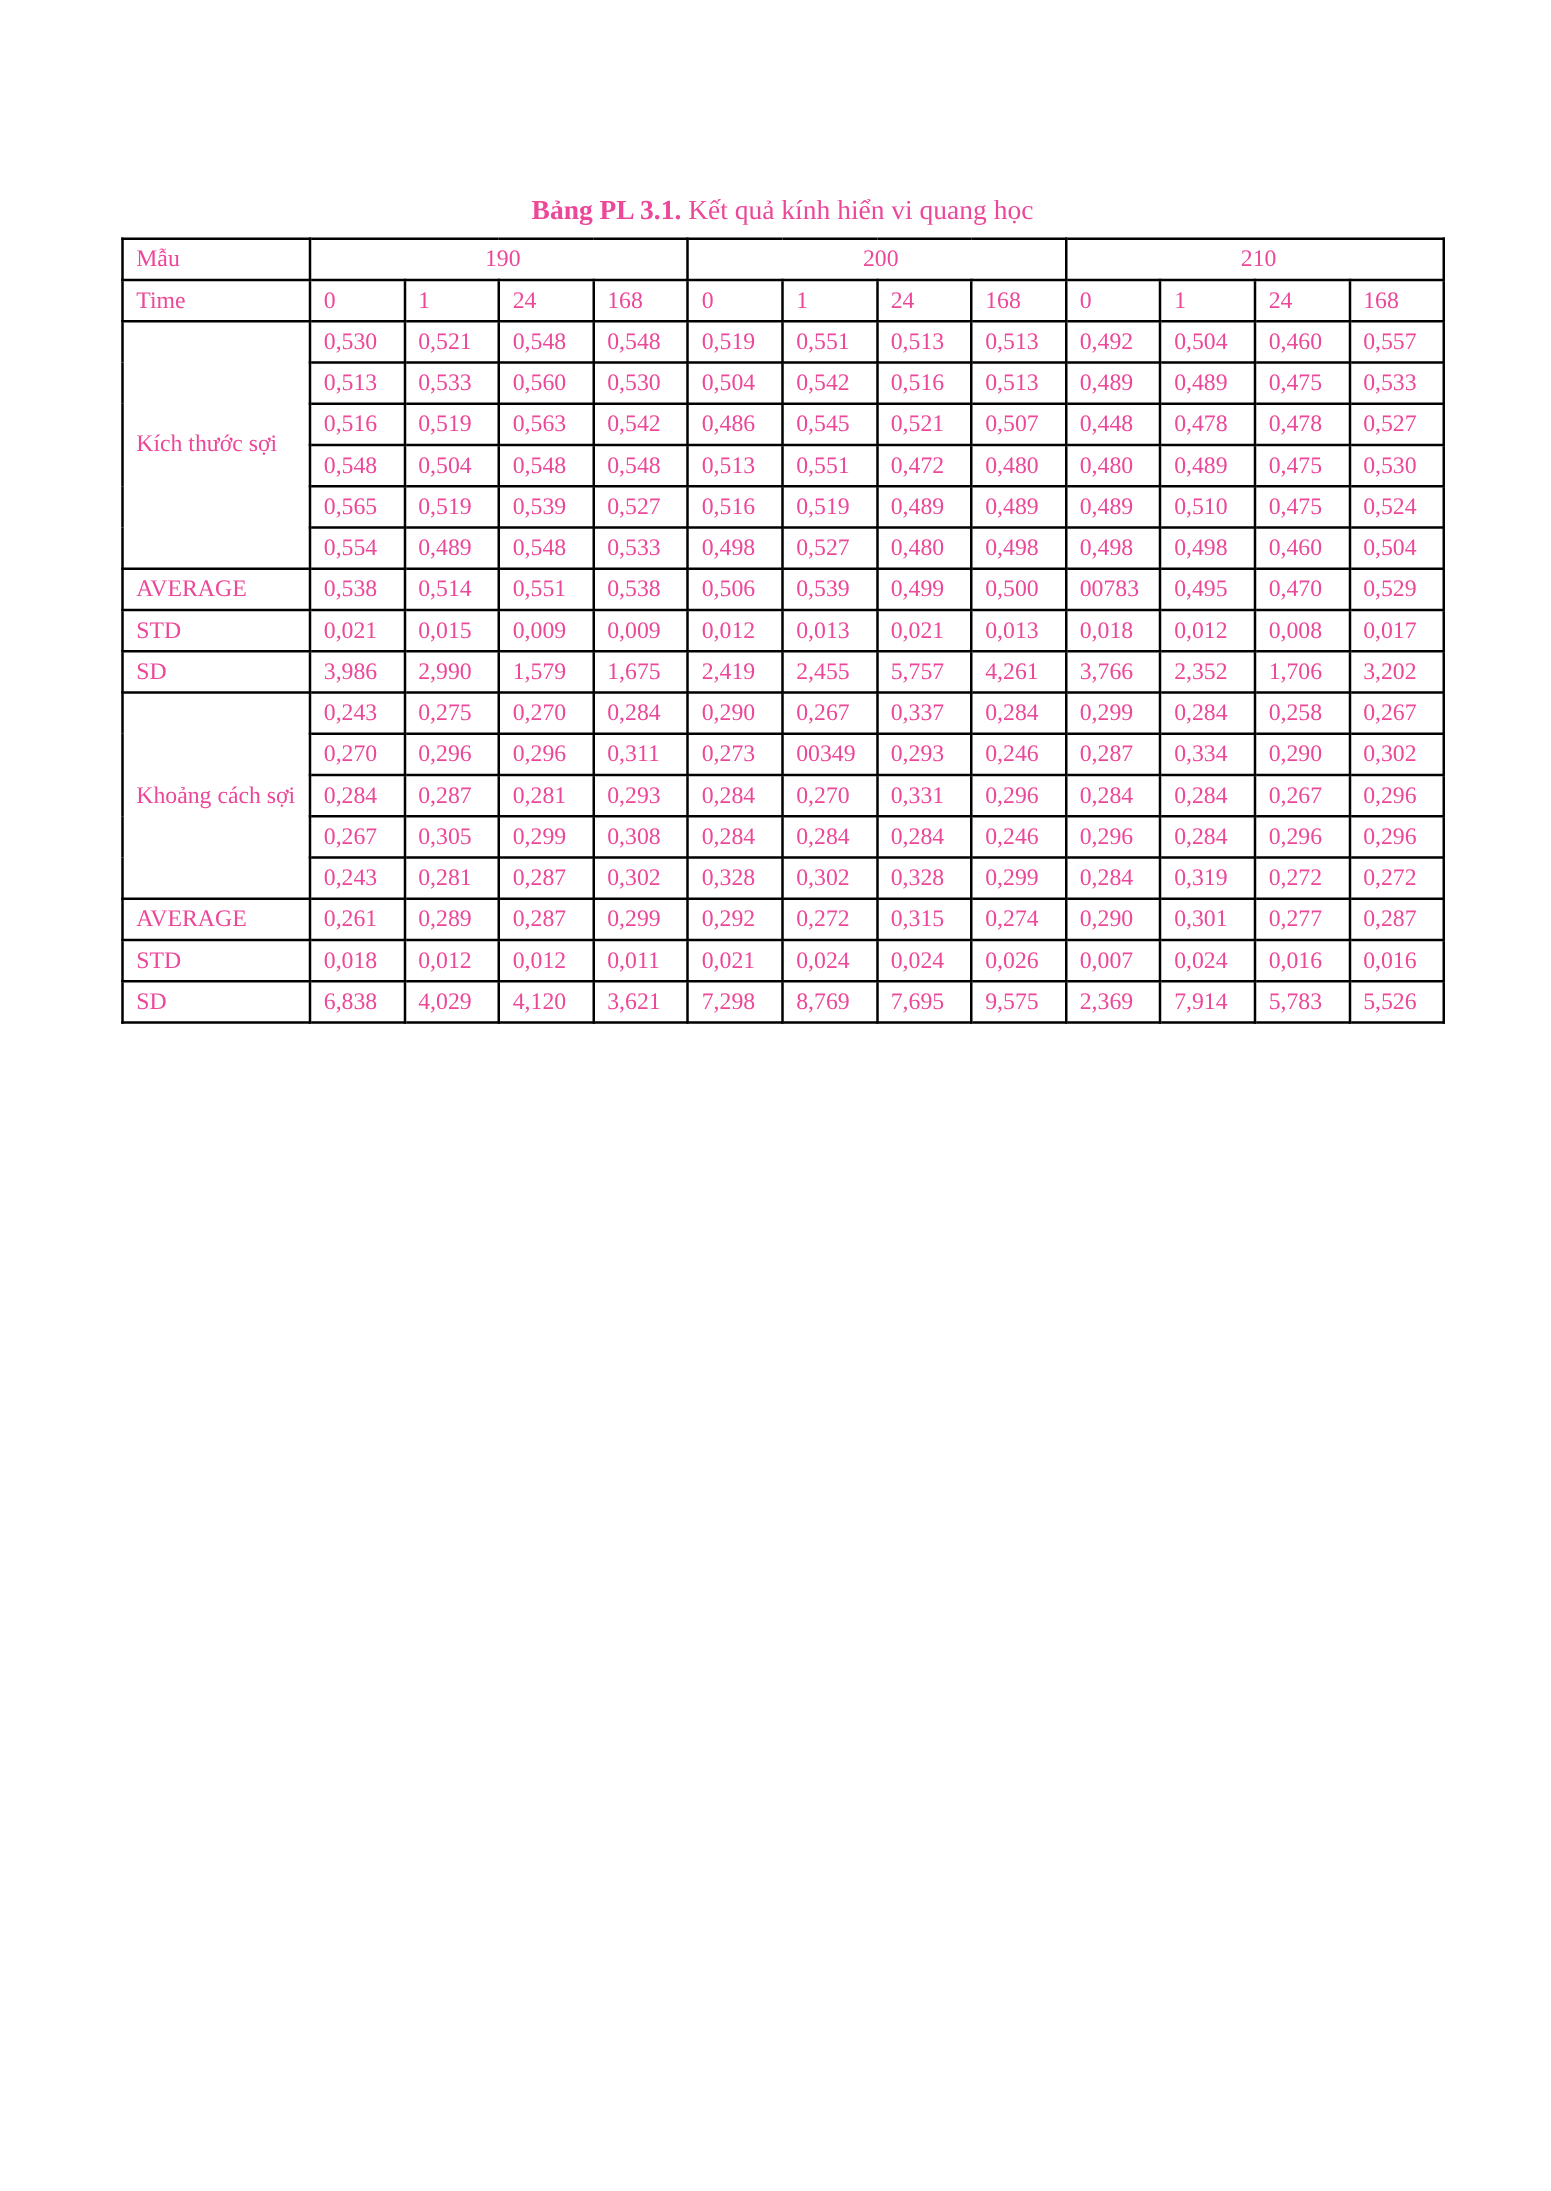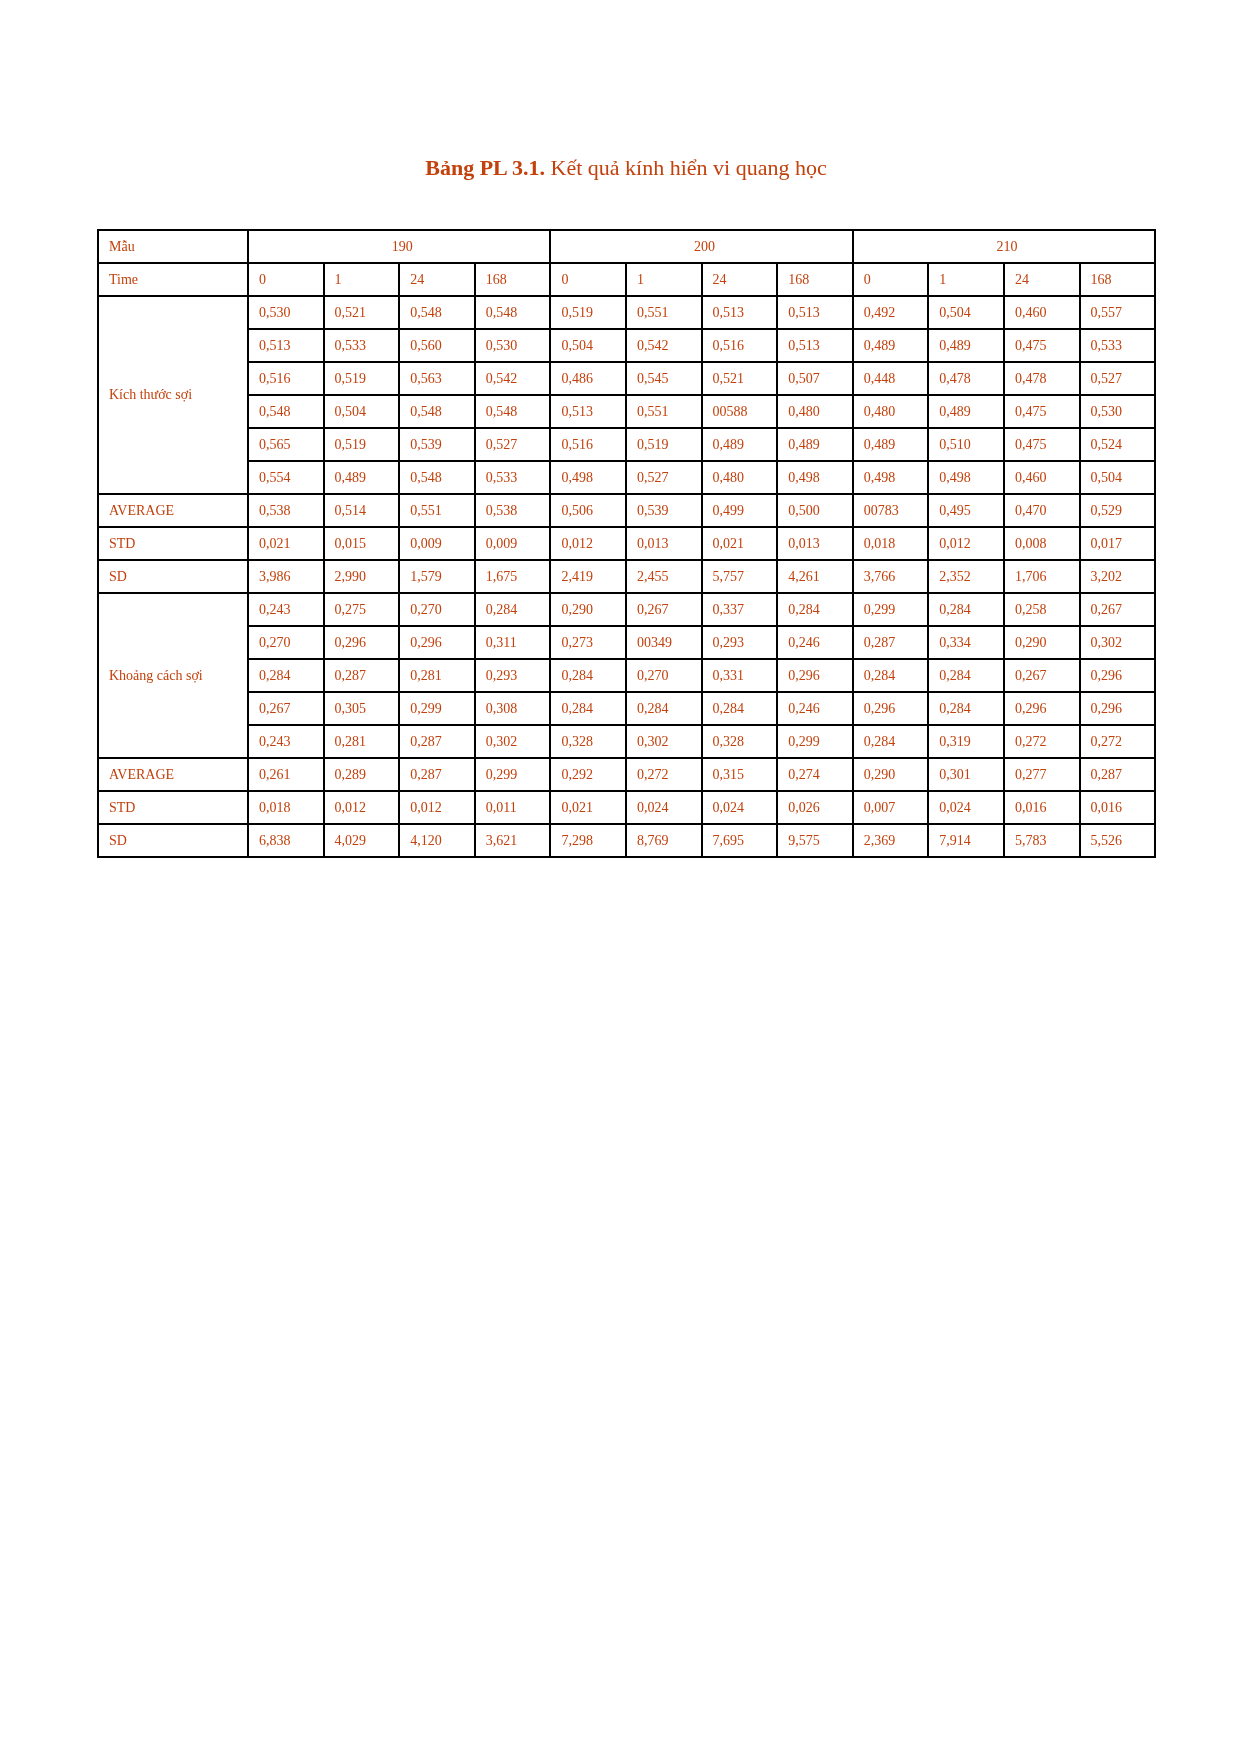--- a/index.html
+++ b/index.html
@@ -2,43 +2,42 @@
 <html><head>
 <meta charset="utf-8">
 <style>
   * { margin: 0; padding: 0; box-sizing: border-box; }
   html, body { background: #ffffff; }
   .page {
     position: relative;
     width: 1241px;
     height: 1325px;
     background: #ffffff;
-    color: #c2410c;
+    color: #ec4899;
     font-family: "Liberation Serif", "DejaVu Serif", serif;
     overflow: hidden;
   }
   .title {
     position: absolute;
     top: 155px;
     left: 97px;
     width: 1058px;
     text-align: center;
     font-size: 22px;
     white-space: nowrap;
   }
   .title .bold { font-weight: bold; }
   table.results {
     position: absolute;
     top: 190px;
     left: 97px;
     width: 1058px;
     border-collapse: collapse;
     table-layout: fixed;
-    font-size: 14px;
-    margin-top: 39px;
+    font-size: 19px;
   }
   table.results th, table.results td {
     border: 2px solid #000000;
     height: 33px;
     padding: 1px 4px 1px 10px;
     text-align: left;
     font-weight: normal;
     vertical-align: middle;
     white-space: nowrap;
     overflow: hidden;
@@ -137,21 +136,21 @@
           <td>0,478</td>
           <td>0,527</td>
         </tr>
         <tr>
           <td>0,548</td>
           <td>0,504</td>
           <td>0,548</td>
           <td>0,548</td>
           <td>0,513</td>
           <td>0,551</td>
-          <td>00588</td>
+          <td>0,472</td>
           <td>0,480</td>
           <td>0,480</td>
           <td>0,489</td>
           <td>0,475</td>
           <td>0,530</td>
         </tr>
         <tr>
           <td>0,565</td>
           <td>0,519</td>
           <td>0,539</td>

